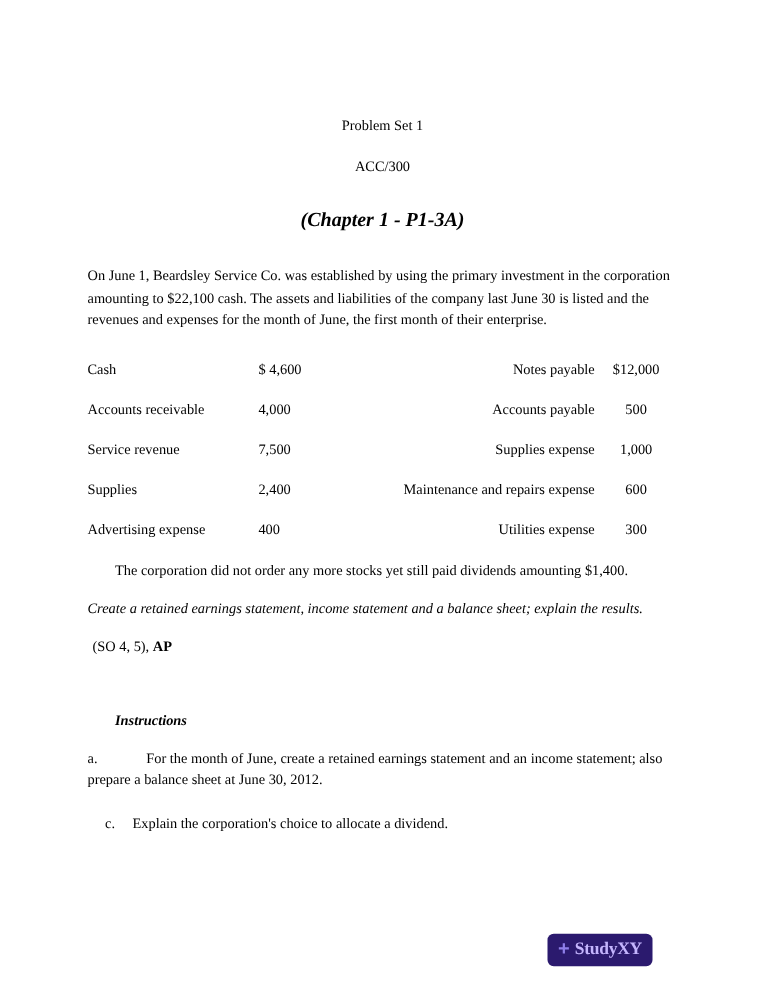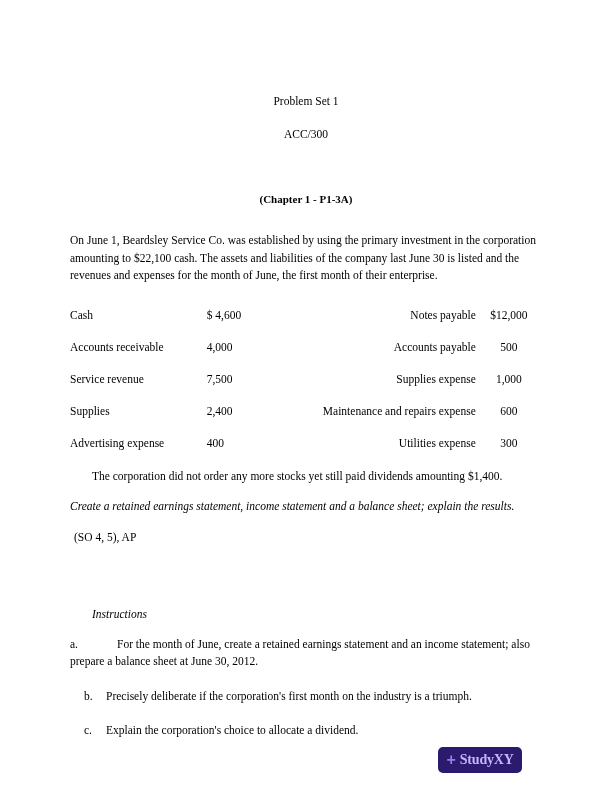--- a/index.html
+++ b/index.html
@@ -35,24 +35,25 @@
   .line-title {
     font-size: 11.5px;
     line-height: 14px;
     margin-bottom: 19px;
   }
   .line-course {
     font-size: 11.5px;
     line-height: 14px;
   }
   .chapter {
-    font-size: 11px;
-    font-weight: bold;
-    margin-top: 52px;
+    font-size: 16px;
+    font-weight: bold;
+    margin-top: 27px;
     margin-bottom: 0;
+    font-style: italic;
   }
   .para {
     font-size: 11.5px;
     line-height: 17.5px;
     text-align: left;
     margin-top: 27px;
   }
   .table-block {
     margin-top: 23px;
   }
@@ -81,26 +82,26 @@
     line-height: 17.5px;
     font-style: italic;
     margin-top: 13px;
   }
   .so-line {
     font-size: 11.5px;
     line-height: 14px;
     margin-top: 14px;
     padding-left: 4px;
   }
-  .so-line b { font-weight: normal; }
+  .so-line b { font-weight: bold; }
   .instructions {
     font-size: 11.5px;
-    font-weight: normal;
+    font-weight: bold;
     font-style: italic;
-    margin-top: 64px;
+    margin-top: 46px;
     padding-left: 22px;
   }
   .item {
     font-size: 11.5px;
     line-height: 17.5px;
     margin-top: 16px;
   }
   .item .lbl {
     display: inline-block;
     width: 0;
@@ -196,21 +197,20 @@
     <div class="para-indent">The corporation did not order any more stocks yet still paid dividends amounting $1,400.</div>
 
     <div class="italic-para">Create a retained earnings statement, income statement and a balance sheet; explain the results.</div>
 
     <div class="so-line"><span> (SO 4, 5), </span><b>AP</b></div>
 
     <div class="instructions">Instructions</div>
 
     <div class="item item-a"><span class="lbl">a.</span><span class="tabbed"></span><span>For the month of June, create a retained earnings statement and an income statement; also prepare a balance sheet at June 30, 2012.</span></div>
 
-    <div class="item-sub"><span class="lbl2">b.</span><span>Precisely deliberate if the corporation's first month on the industry is a triumph.</span></div>
 
     <div class="item-sub"><span class="lbl2">c.</span><span>Explain the corporation's choice to allocate a dividend.</span></div>
 
   </div>
 
   <div class="logo">
     <span class="plus">+</span>
     <span class="wordmark">StudyXY</span>
   </div>
 

